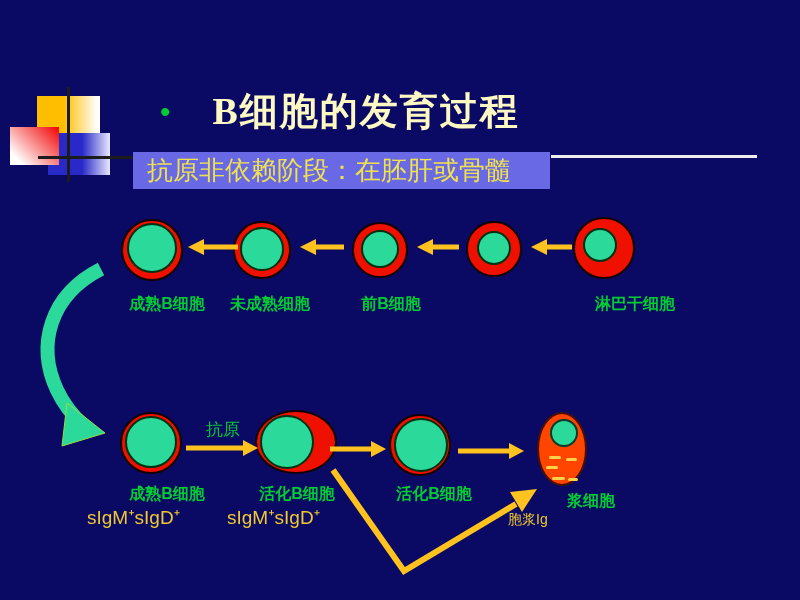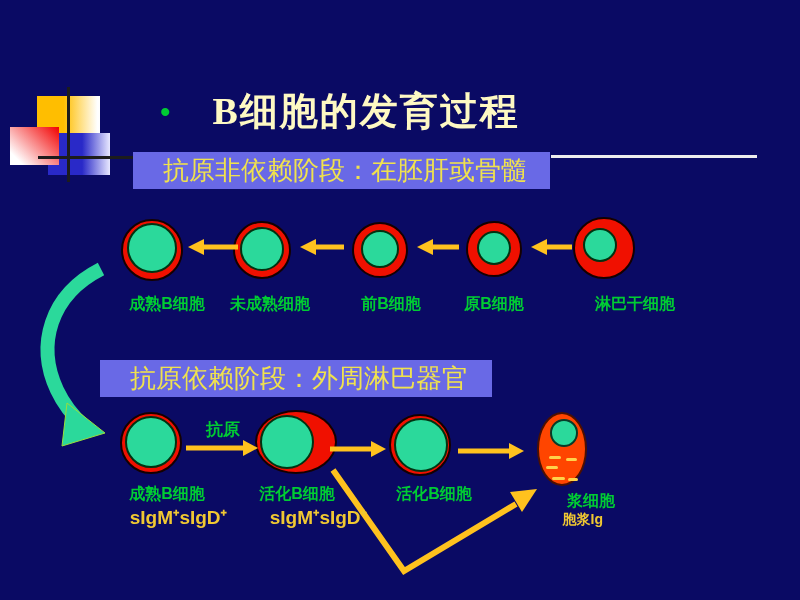--- a/index.html
+++ b/index.html
@@ -20,21 +20,21 @@
   #hline-dark{left:38px;top:156px;width:112px;height:3px;background:#1c1c1c;position:absolute;}
   #hline-white{left:551px;top:155px;width:206px;height:3px;background:#ededed;position:absolute;}
   
   #title-row{position:absolute;left:160px;top:86px;width:520px;display:flex;align-items:center;}
   #title-bullet{color:#00cc33;font-size:30px;line-height:38px;margin-right:42px;}
   #title-text{color:#fef9c3;font-size:38px;font-weight:bold;letter-spacing:2px;
     font-family:"Liberation Serif", serif;}
   
   .banner{position:absolute;background:#6969e6;color:#f0e24d;
     font-family:"Liberation Serif", serif;
-    font-size:26px;line-height:37px;height:37px;padding-left:30px;box-sizing:border-box;}
+    font-size:26px;line-height:37px;height:37px;padding-left:14px;box-sizing:border-box;}
   #banner-1{left:133px;top:152px;width:417px;}
   #banner-2{left:100px;top:360px;width:392px;}
   
   .cell-outer{position:absolute;background:#f01000;border:2px solid #140000;border-radius:50%;}
   .cell-inner{position:absolute;background:#2bd99b;border:2px solid #031;border-radius:50%;}
   
   #c1{left:121px;top:219px;width:58px;height:58px;} #c1 .cell-inner{left:4px;top:2px;width:46px;height:46px;}
   #c2{left:233px;top:221px;width:54px;height:54px;} #c2 .cell-inner{left:5px;top:4px;width:40px;height:40px;}
   #c3{left:352px;top:222px;width:52px;height:52px;} #c3 .cell-inner{left:7px;top:6px;width:34px;height:34px;}
   #c4{left:466px;top:221px;width:52px;height:52px;} #c4 .cell-inner{left:9px;top:8px;width:30px;height:30px;}
@@ -52,27 +52,27 @@
   #d3{left:7px;top:52px;width:12px;}  #d4{left:13px;top:63px;width:13px;}
   #d5{left:29px;top:64px;width:10px;}
   
   .cell-label{position:absolute;color:#00cc33;font-size:16px;font-weight:bold;
     text-align:center;white-space:nowrap;z-index:6;}
   #l1{left:107px;top:294px;width:120px;} #l2{left:210px;top:294px;width:120px;}
   #l3{left:331px;top:294px;width:120px;} #l4{left:434px;top:294px;width:120px;}
   #l5{left:570px;top:294px;width:130px;}
   #l6{left:107px;top:484px;width:120px;} #l7{left:237px;top:484px;width:120px;text-align:center;}
   #l8{left:374px;top:484px;width:120px;} #l9{left:546px;top:491px;width:90px;}
-  .marker{position:absolute;color:#f0c832;font-size:19px;font-weight:bold;
-    text-align:right;white-space:nowrap;z-index:6;}
+  .marker{position:absolute;color:#f0c832;font-size:19px;font-weight:normal;
+    text-align:left;white-space:nowrap;z-index:6;}
   #m1{left:87px;top:504px;width:140px;} #m2{left:227px;top:504px;width:140px;}
   #m3{left:358px;top:504px;width:140px;}
   #m4{left:508px;top:511px;width:95px;font-size:14px;}
   #antigen-label{left:196px;top:418px;width:54px;position:absolute;color:#00cc33;
-    font-size:17px;font-weight:bold;text-align:center;z-index:6;}
+    font-size:17px;font-weight:normal;text-align:center;z-index:6;}
   
   #arrow-layer{position:absolute;left:0;top:0;width:800px;height:600px;z-index:5;pointer-events:none;}
 </style>
 </head>
 <body>
 
 <div id="slide">
 
   <div class="sq" id="sq-yellow"></div>
   <div class="sq" id="sq-blue"></div>
@@ -100,24 +100,22 @@
   <div class="cell-outer" id="c4">
       <div class="cell-inner"></div>
     </div>
   <div class="cell-outer" id="c5">
       <div class="cell-inner"></div>
     </div>
 
   <div class="cell-label" id="l1">成熟B细胞</div>
   <div class="cell-label" id="l2">未成熟细胞</div>
   <div class="cell-label" id="l3">前B细胞</div>
-  <div class="cell-label" id="l4">原B细胞</div>
   <div class="cell-label" id="l5">淋巴干细胞</div>
 
-  <div class="banner" id="banner-2">抗原依赖阶段：外周淋巴器官</div>
 
   <div id="antigen-label">抗原</div>
 
   <div class="cell-outer" id="r1">
       <div class="cell-inner"></div>
     </div>
   <div class="cell-outer" id="r2">
       <div class="cell-inner"></div>
     </div>
   <div class="cell-outer" id="r3">

